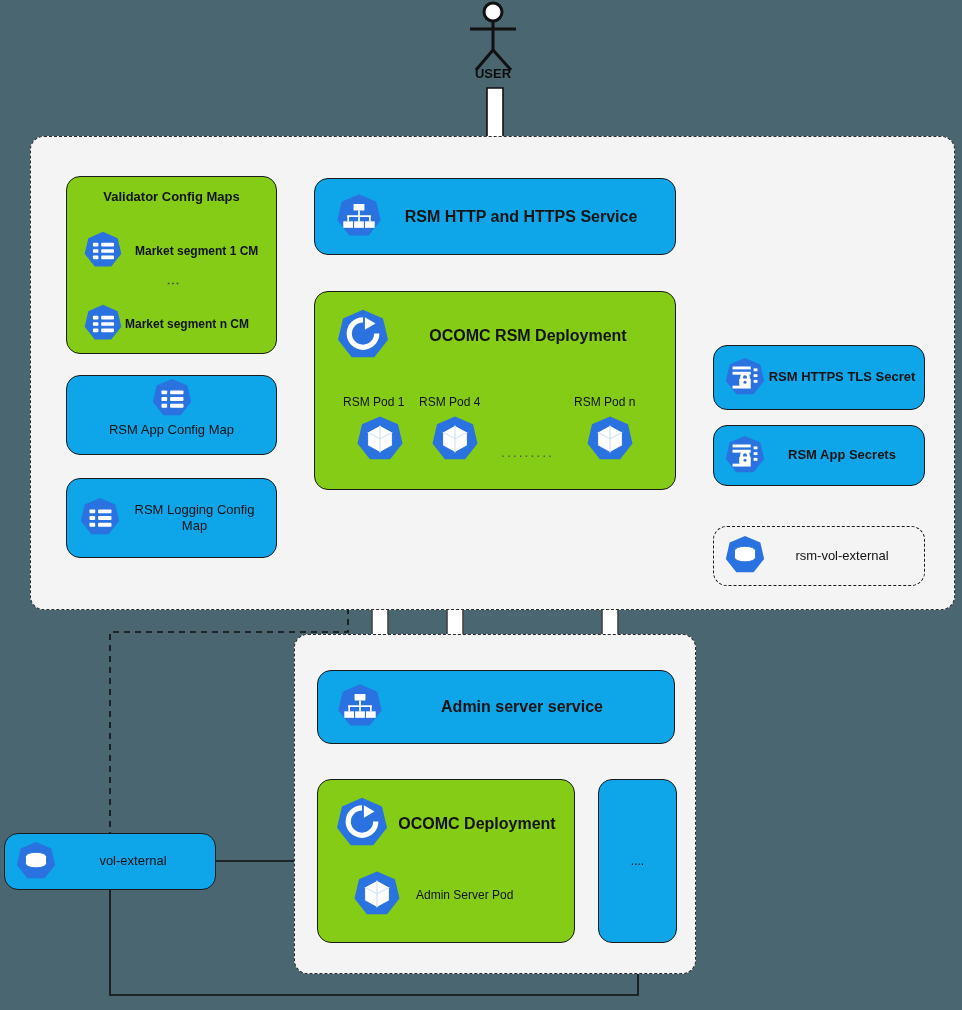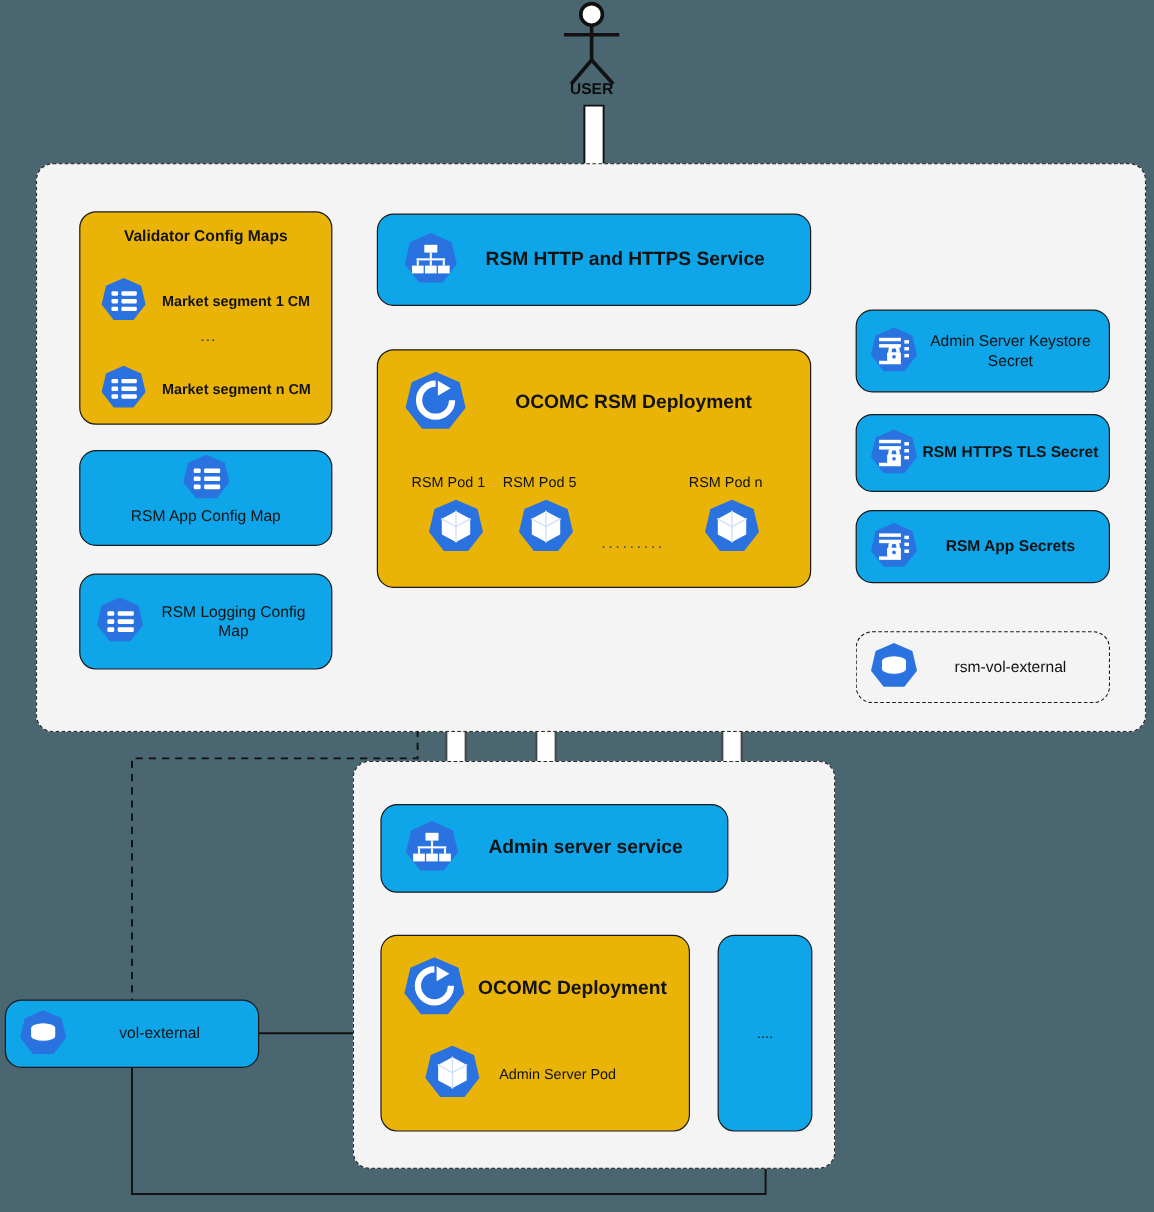--- a/index.html
+++ b/index.html
@@ -26,21 +26,21 @@
   .card{
     background:#0ea5e9;
     border:1px solid #1a1a1a;
     border-radius:14px;
     display:flex;
     align-items:center;
   }
   .card.dashed{border-style:dashed;background:#f4f4f4;}
   .card.group{
     display:block;
-    background:#eab308;
+    background:#84cc16;
   }
 
   .lbl{
     color:#131313;
     font-size:13px;
     line-height:1.25;
     text-align:center;
   }
   .lbl.bold{font-weight:bold;font-size:16px;}
   .lbl.small{font-size:12px;}
@@ -152,21 +152,21 @@
         <polygon points="24,3 40,10 44,27 33,41 15,41 4,27 8,10" fill="#2a72e0"></polygon>
         <g fill="#ffffff">
           <rect x="13" y="15" width="6" height="4" rx="1"></rect>
           <rect x="22" y="15" width="14" height="4" rx="1"></rect>
           <rect x="13" y="22" width="6" height="4" rx="1"></rect>
           <rect x="22" y="22" width="14" height="4" rx="1"></rect>
           <rect x="13" y="29" width="6" height="4" rx="1"></rect>
           <rect x="22" y="29" width="14" height="4" rx="1"></rect>
         </g>
       </svg>
-      <span class="lbl small" style="margin-left:10px;">Market segment n CM</span>
+      <span class="lbl small" style="">Market segment n CM</span>
     </div>
   </div>
 
   <div class="node card" style="left:66px;top:375px;width:211px;height:80px;padding:0 10px;flex-direction:column;">
     <svg class="icon" width="46" height="46" viewBox="0 0 48 48">
       <polygon points="24,3 40,10 44,27 33,41 15,41 4,27 8,10" fill="#2a72e0"></polygon>
       <g fill="#ffffff">
         <rect x="13" y="15" width="6" height="4" rx="1"></rect>
         <rect x="22" y="15" width="14" height="4" rx="1"></rect>
         <rect x="13" y="22" width="6" height="4" rx="1"></rect>
@@ -215,21 +215,21 @@
     <div style="position:absolute;left:18px;top:14px;display:flex;align-items:center;width:330px;">
       <svg class="icon" width="60" height="60" viewBox="0 0 48 48">
         <polygon points="24,3 40,10 44,27 33,41 15,41 4,27 8,10" fill="#2a72e0"></polygon>
         <path d="M24,11 A11,11 0 1 0 35,22" fill="none" stroke="#ffffff" stroke-width="4.2"></path>
         <polygon points="25.5,9 25.5,19 34,14" fill="#ffffff"></polygon>
       </svg>
       <span class="lbl bold" style="flex:1;">OCOMC RSM Deployment</span>
     </div>
 
     <div class="cap" style="left:28px;top:103px;">RSM Pod 1</div>
-    <div class="cap" style="left:104px;top:103px;">RSM Pod 5</div>
+    <div class="cap" style="left:104px;top:103px;">RSM Pod 4</div>
     <div class="cap" style="left:259px;top:103px;">RSM Pod n</div>
 
     <svg class="node" style="left:38px;top:121px;" width="54" height="54" viewBox="0 0 48 48">
       <polygon points="24,3 40,10 44,27 33,41 15,41 4,27 8,10" fill="#2a72e0"></polygon>
       <g fill="#ffffff" stroke="#2a72e0" stroke-width="0.9">
         <polygon points="24,11 35,17 35,29 24,35 13,29 13,17"></polygon>
       </g>
       <g stroke="#cfe0f7" stroke-width="1" fill="none">
         <path d="M24,11 L24,23 L35,17"></path>
           <path d="M24,23 L13,17"></path>
@@ -257,88 +257,71 @@
         <polygon points="24,11 35,17 35,29 24,35 13,29 13,17"></polygon>
       </g>
       <g stroke="#cfe0f7" stroke-width="1" fill="none">
         <path d="M24,11 L24,23 L35,17"></path>
           <path d="M24,23 L13,17"></path>
           <path d="M24,23 L24,35"></path>
       </g>
     </svg>
   </div>
 
-  <div class="node card" style="left:713px;top:258px;width:212px;height:69px;padding:0 8px;">
+
+  <div class="node card" style="left:713px;top:345px;width:212px;height:65px;padding:0 8px;">
     <svg class="icon" width="46" height="46" viewBox="0 0 48 48">
       <polygon points="24,3 40,10 44,27 33,41 15,41 4,27 8,10" fill="#2a72e0"></polygon>
       <g fill="#ffffff">
         <rect x="11" y="12" width="19" height="3"></rect>
         <rect x="11" y="17.5" width="19" height="3"></rect>
         <rect x="11" y="32" width="19" height="3"></rect>
         <rect x="33" y="14" width="4" height="3"></rect>
         <rect x="33" y="20" width="4" height="3"></rect>
         <rect x="33" y="26" width="4" height="3"></rect>
         <path d="M19,23 a5,5 0 0 1 10,0 v2 h-3 v-2 a2,2 0 0 0 -4,0 v2 h-3 z"></path>
         <rect x="18" y="24.5" width="12" height="8" rx="1.2"></rect>
       </g>
       <circle cx="24" cy="28.5" r="1.6" fill="#2a72e0"></circle>
     </svg>
-    <span class="lbl mid" style="flex:1;">Admin Server Keystore Secret</span>
-  </div>
-
-  <div class="node card" style="left:713px;top:345px;width:212px;height:65px;padding:0 8px;">
+    <span class="lbl mid bold" style="flex:1;font-size:13px;">RSM HTTPS TLS Secret</span>
+  </div>
+
+  <div class="node card" style="left:713px;top:425px;width:212px;height:61px;padding:0 8px;">
     <svg class="icon" width="46" height="46" viewBox="0 0 48 48">
       <polygon points="24,3 40,10 44,27 33,41 15,41 4,27 8,10" fill="#2a72e0"></polygon>
       <g fill="#ffffff">
         <rect x="11" y="12" width="19" height="3"></rect>
         <rect x="11" y="17.5" width="19" height="3"></rect>
         <rect x="11" y="32" width="19" height="3"></rect>
         <rect x="33" y="14" width="4" height="3"></rect>
         <rect x="33" y="20" width="4" height="3"></rect>
         <rect x="33" y="26" width="4" height="3"></rect>
         <path d="M19,23 a5,5 0 0 1 10,0 v2 h-3 v-2 a2,2 0 0 0 -4,0 v2 h-3 z"></path>
         <rect x="18" y="24.5" width="12" height="8" rx="1.2"></rect>
       </g>
       <circle cx="24" cy="28.5" r="1.6" fill="#2a72e0"></circle>
     </svg>
-    <span class="lbl mid bold" style="flex:1;font-size:13px;">RSM HTTPS TLS Secret</span>
-  </div>
-
-  <div class="node card" style="left:713px;top:425px;width:212px;height:61px;padding:0 8px;">
-    <svg class="icon" width="46" height="46" viewBox="0 0 48 48">
-      <polygon points="24,3 40,10 44,27 33,41 15,41 4,27 8,10" fill="#2a72e0"></polygon>
-      <g fill="#ffffff">
-        <rect x="11" y="12" width="19" height="3"></rect>
-        <rect x="11" y="17.5" width="19" height="3"></rect>
-        <rect x="11" y="32" width="19" height="3"></rect>
-        <rect x="33" y="14" width="4" height="3"></rect>
-        <rect x="33" y="20" width="4" height="3"></rect>
-        <rect x="33" y="26" width="4" height="3"></rect>
-        <path d="M19,23 a5,5 0 0 1 10,0 v2 h-3 v-2 a2,2 0 0 0 -4,0 v2 h-3 z"></path>
-        <rect x="18" y="24.5" width="12" height="8" rx="1.2"></rect>
-      </g>
-      <circle cx="24" cy="28.5" r="1.6" fill="#2a72e0"></circle>
-    </svg>
     <span class="lbl mid bold" style="flex:1;font-size:13px;">RSM App Secrets</span>
   </div>
 
   <div class="node card dashed" style="left:713px;top:526px;width:212px;height:60px;padding:0 8px;">
     <svg class="icon" width="46" height="46" viewBox="0 0 48 48">
       <polygon points="24,3 40,10 44,27 33,41 15,41 4,27 8,10" fill="#2a72e0"></polygon>
       <g fill="#ffffff" stroke="#2a72e0" stroke-width="1">
         <ellipse cx="24" cy="18.5" rx="11" ry="4.6"></ellipse>
         <path d="M13,18.5 v7 a11,4.6 0 0 0 22,0 v-7"></path>
       </g>
     </svg>
     <span class="lbl mid" style="flex:1;">rsm-vol-external</span>
   </div>
 
   <div class="node region bottom" style="left:294px;top:634px;width:402px;height:340px;"></div>
 
-  <div class="node card" style="left:317px;top:670px;width:290px;height:74px;padding:0 16px;">
+  <div class="node card" style="left:317px;top:670px;width:358px;height:74px;padding:0 16px;">
     <svg class="icon" width="52" height="52" viewBox="0 0 48 48">
       <polygon points="24,3 40,10 44,27 33,41 15,41 4,27 8,10" fill="#2a72e0"></polygon>
       <g fill="#ffffff">
         <rect x="19" y="12" width="10" height="6"></rect>
         <rect x="23.2" y="18" width="1.6" height="5"></rect>
         <rect x="13" y="22.4" width="22" height="1.6"></rect>
         <rect x="13.2" y="24" width="1.6" height="4"></rect>
         <rect x="23.2" y="24" width="1.6" height="4"></rect>
         <rect x="33.2" y="24" width="1.6" height="4"></rect>
         <rect x="9.5" y="28" width="9" height="6"></rect>

